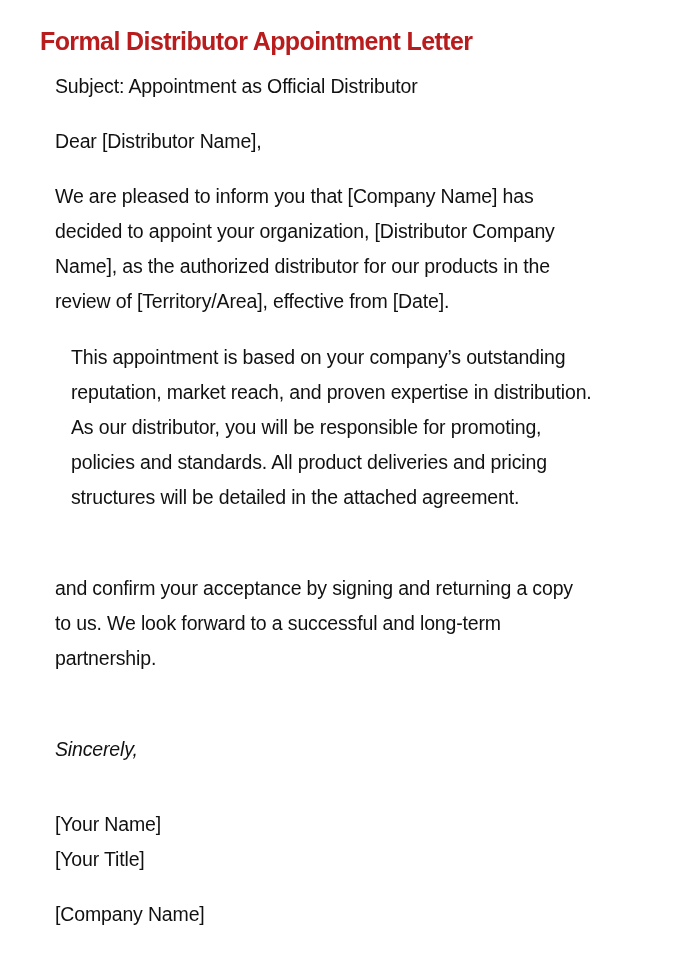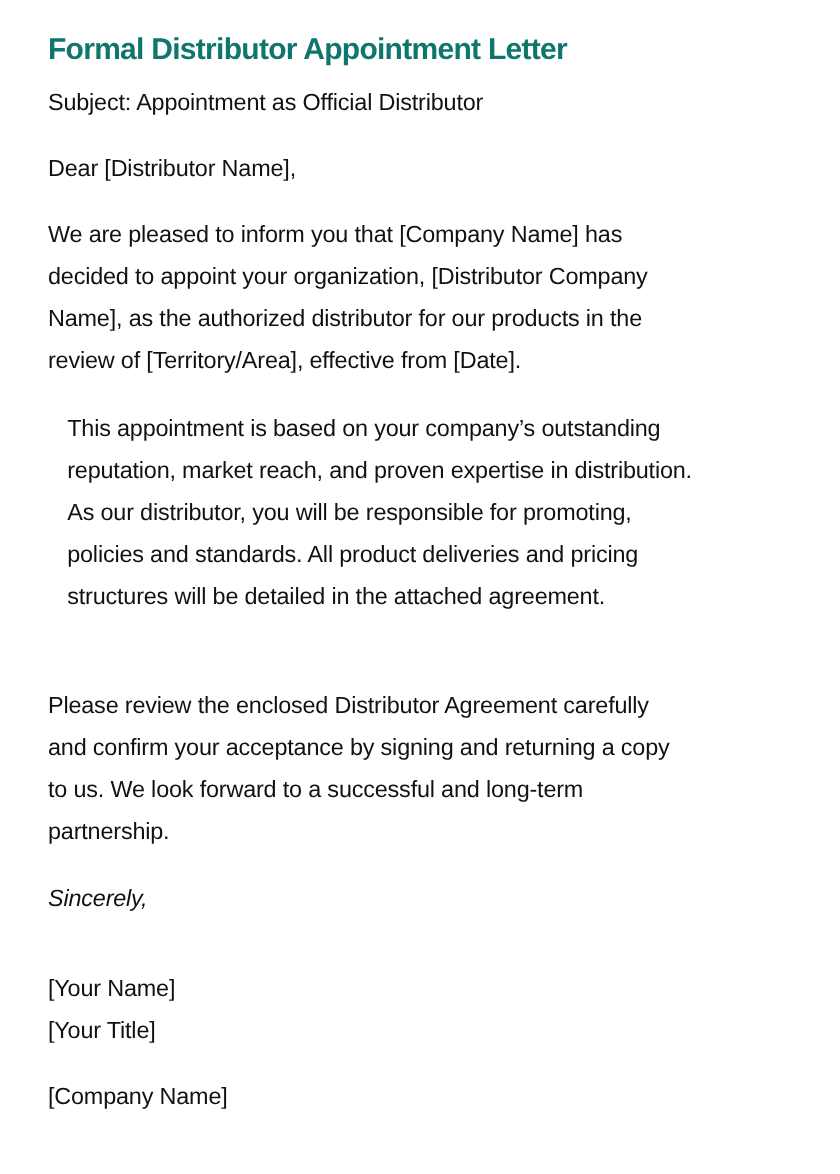--- a/index.html
+++ b/index.html
@@ -24,25 +24,25 @@
     .title {
       position: absolute;
       left: 0;
       top: 25px;
       margin: 0;
       font-size: 25px;
       font-weight: bold;
       letter-spacing: -0.6px;
       line-height: 32px;
       white-space: nowrap;
-      color: #0f766e;
+      color: #b91c1c;
     }
     .para {
       position: absolute;
-      left: 0;
+      left: 15px;
       margin: 0;
       font-size: 19.5px;
       line-height: 35px;
       letter-spacing: -0.15px;
       white-space: nowrap;
       color: #111111;
     }
     .line { display: block; }
   </style>
 </head>
@@ -65,21 +65,20 @@
 
   <p class="para" style="top:340px;margin-left:16px;">
     <span class="line">This appointment is based on your company’s outstanding</span>
     <span class="line">reputation, market reach, and proven expertise in distribution.</span>
     <span class="line">As our distributor, you will be responsible for promoting,</span>
     <span class="line">policies and standards. All product deliveries and pricing</span>
     <span class="line">structures will be detailed in the attached agreement.</span>
   </p>
 
   <p class="para" style="top:571px;">
-    <span class="line">Please review the enclosed Distributor Agreement carefully</span>
     <span class="line">and confirm your acceptance by signing and returning a copy</span>
     <span class="line">to us. We look forward to a successful and long-term</span>
     <span class="line">partnership.</span>
   </p>
 
   <p class="para" style="top:732px;font-style:italic;">Sincerely,</p>
 
   <p class="para" style="top:787px;margin-top:20px;">[Your Name]</p>
 
   <p class="para" style="top:842px;">[Your Title]</p>

